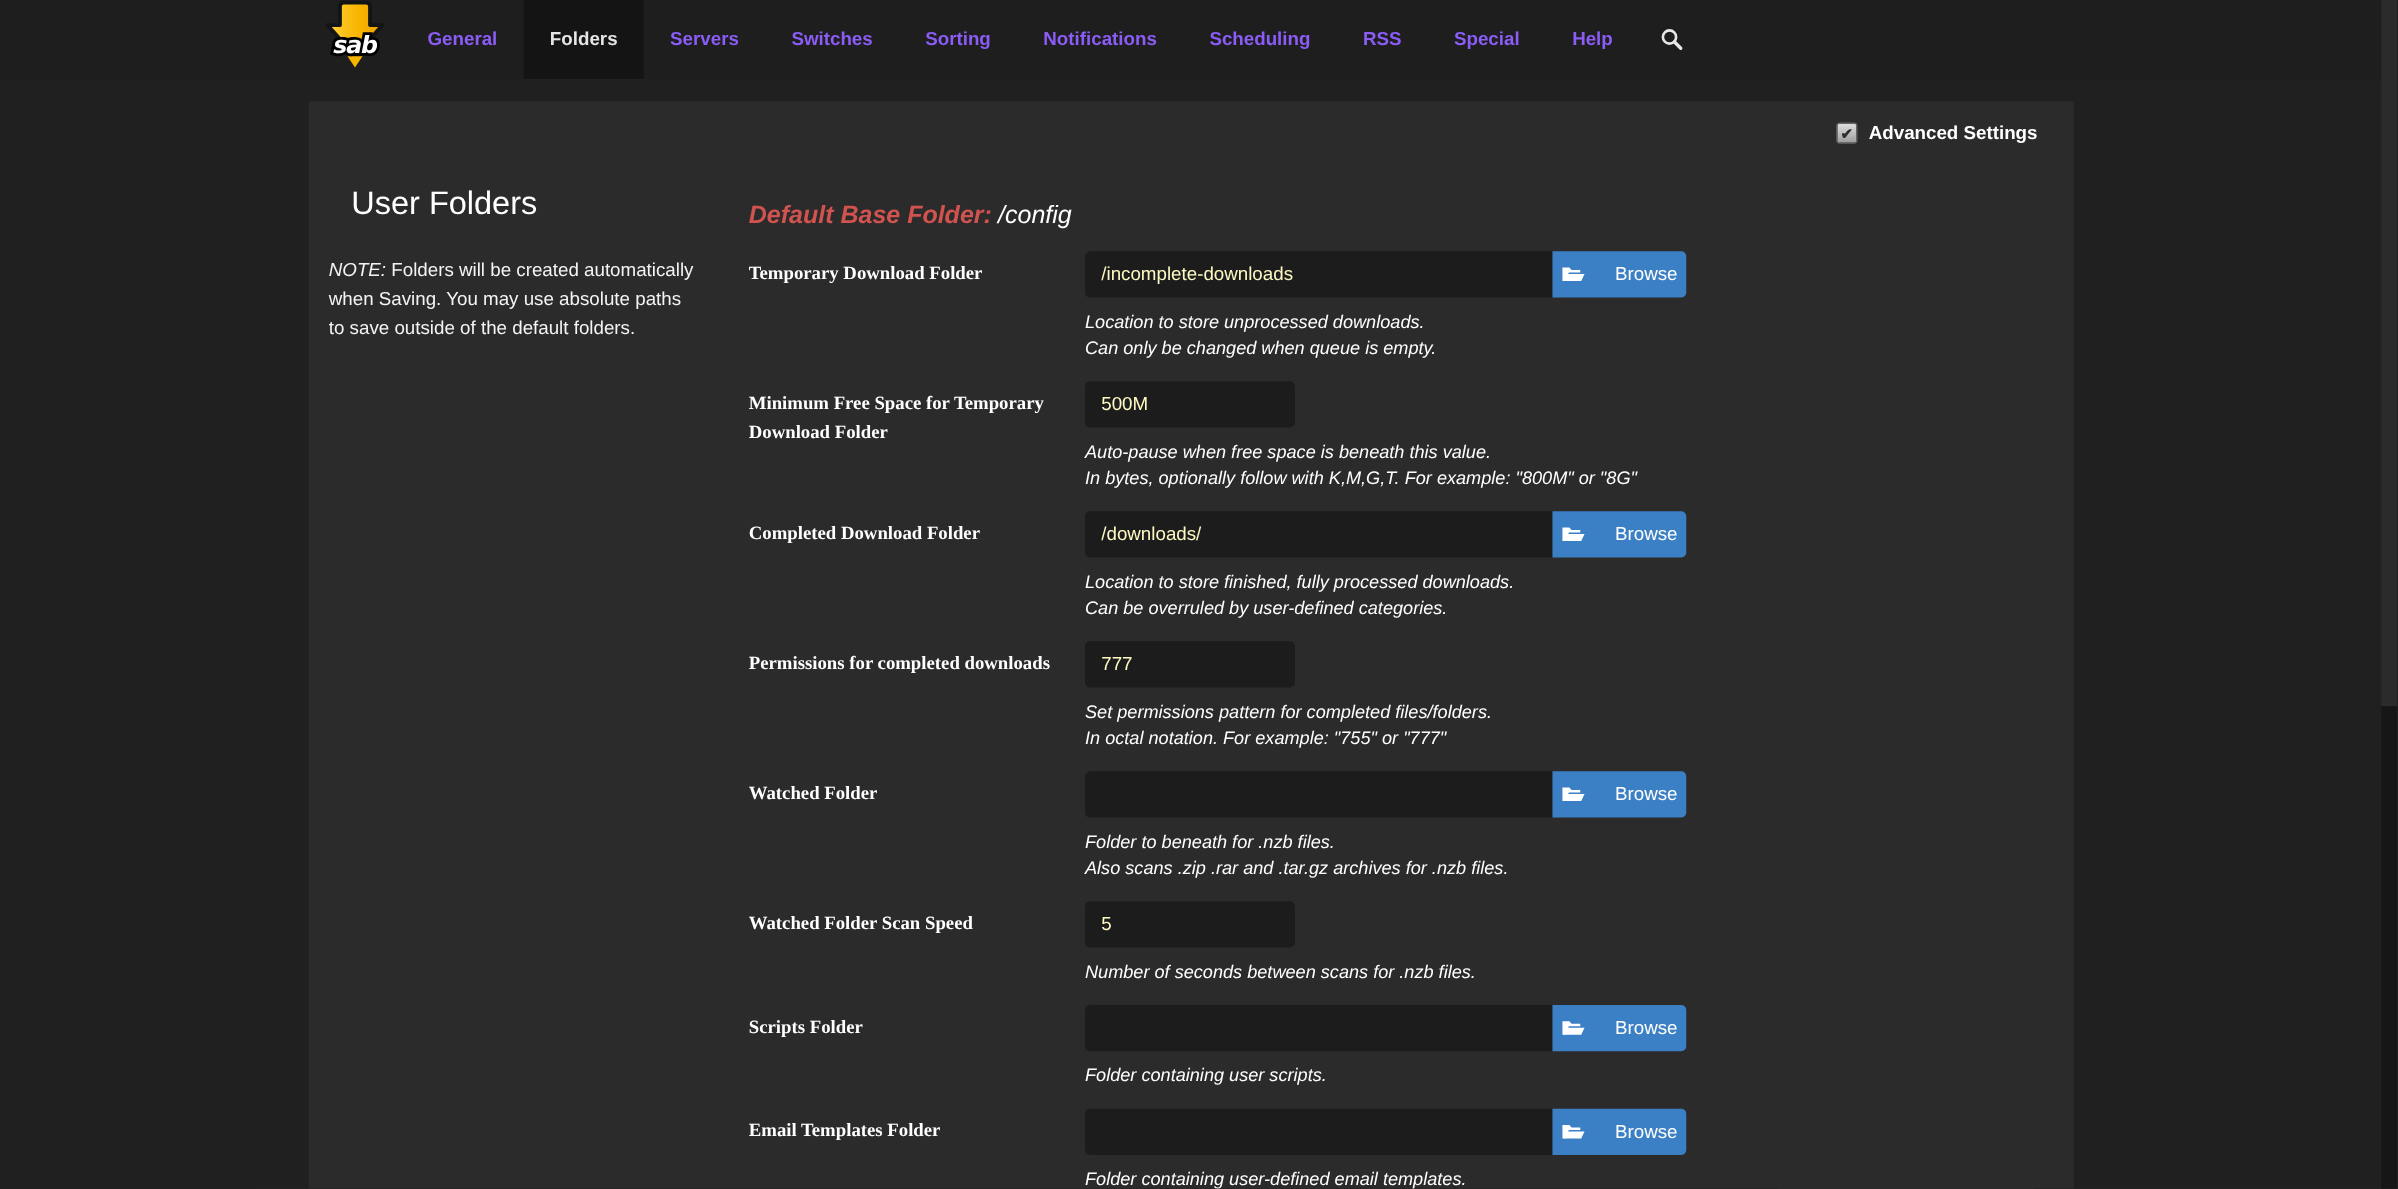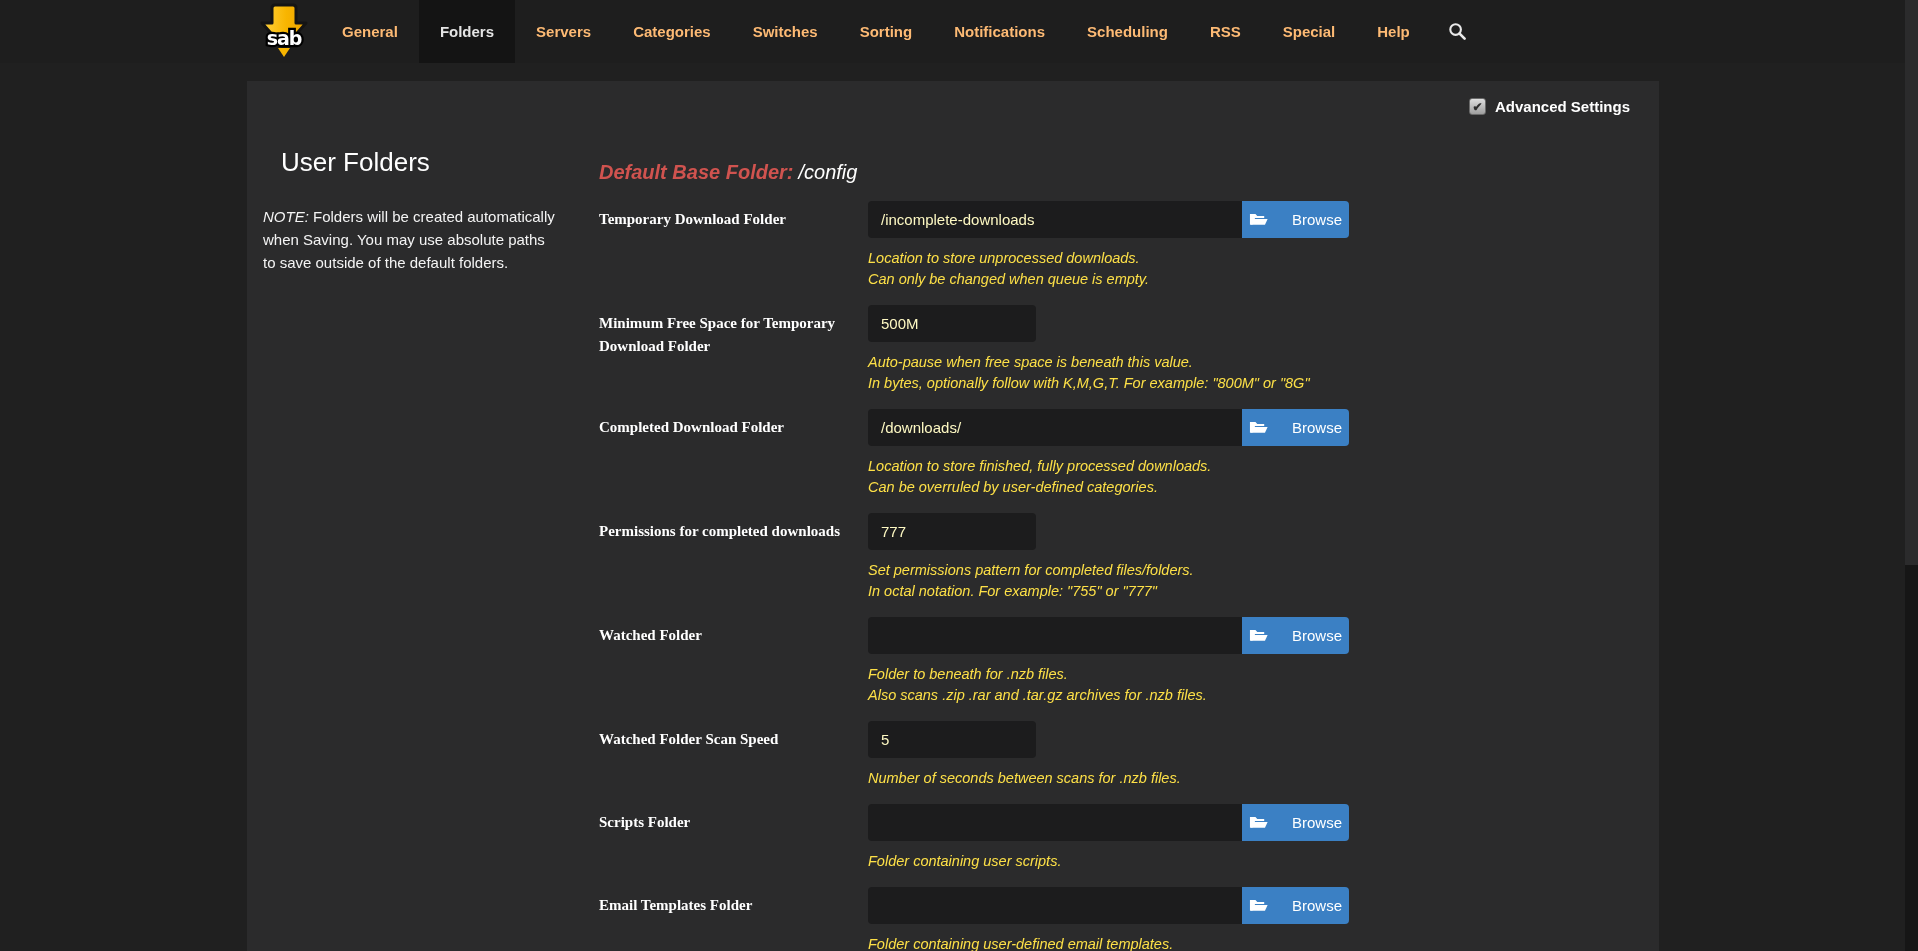--- a/index.html
+++ b/index.html
@@ -9,28 +9,29 @@
     background:#202020;
     position:relative;
   }
 
   
   .navbar {
     position:absolute; top:0; left:0; width:1918px; height:63px;
     background:#1e1e1e; display:flex; align-items:stretch; z-index:5;
   }
   .logo {
-    margin-left:255px; width:58px; display:flex; align-items:flex-end; justify-content:center;
+    margin-left:255px; width:58px; display:flex; align-items:flex-start; justify-content:center;
     text-decoration:none;
+    font-style:italic;
   }
   .nav-list { display:flex; list-style:none; margin-left:8px; }
   .nav-item { display:block; }
   .nav-link {
     display:block; line-height:63px; padding:0 21px;
-    font-size:15px; font-weight:bold; color:#fdba74; text-decoration:none; cursor:pointer;
+    font-size:15px; font-weight:bold; color:#8b5cf6; text-decoration:none; cursor:pointer;
     white-space:nowrap;
   }
   .nav-item.active .nav-link { color:#e5e5e5; background:#141414; }
   .nav-search { display:flex; align-items:center; padding:0 17px; cursor:pointer; }
 
   
   .panel {
     position:absolute; left:247px; top:81px; width:1412px; bottom:0;
     background:#2b2b2c; overflow:hidden;
   }
@@ -76,21 +77,21 @@
   .field-row.short .field-input { width:168px; border-radius:4px; }
   .browse-btn {
     height:37px; width:107px; flex:none;
     background:#3b80c4; border:none; border-radius:0 4px 4px 0;
     color:#ffffff; font-size:15px; cursor:pointer;
     display:flex; align-items:center; justify-content:center; gap:24px;
     font-family:"Liberation Sans", sans-serif;
   }
   .folder-icon { display:flex; align-items:center; }
   .help { margin-top:10px; }
-  .help-line { font-style:italic; font-size:14.5px; line-height:21px; color:#fde047; }
+  .help-line { font-style:italic; font-size:14.5px; line-height:21px; color:#ffffff; }
 
   
   .scrollbar { position:absolute; right:0; top:0; width:13px; height:951px; background:#161616; z-index:10; }
   .scroll-thumb { position:absolute; top:0; left:0; width:13px; height:565px; background:#2b2b2c; }
 </style>
 </head>
 <body>
 
 <nav class="navbar">
   <a class="logo">
@@ -113,23 +114,20 @@
       <li class="nav-item">
     <a class="nav-link">General</a>
   </li>
       <li class="nav-item active">
     <a class="nav-link">Folders</a>
   </li>
       <li class="nav-item">
     <a class="nav-link">Servers</a>
   </li>
       <li class="nav-item">
-    <a class="nav-link">Categories</a>
-  </li>
-      <li class="nav-item">
     <a class="nav-link">Switches</a>
   </li>
       <li class="nav-item">
     <a class="nav-link">Sorting</a>
   </li>
       <li class="nav-item">
     <a class="nav-link">Notifications</a>
   </li>
       <li class="nav-item">
     <a class="nav-link">Scheduling</a>

